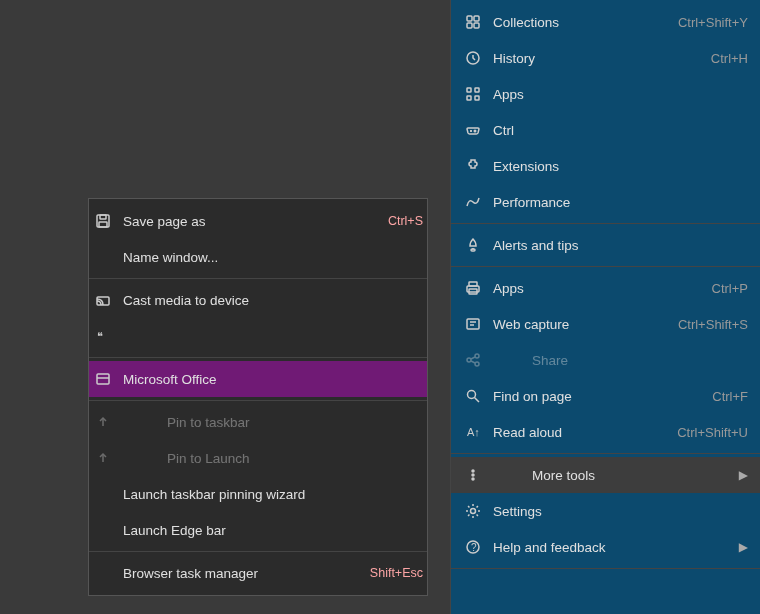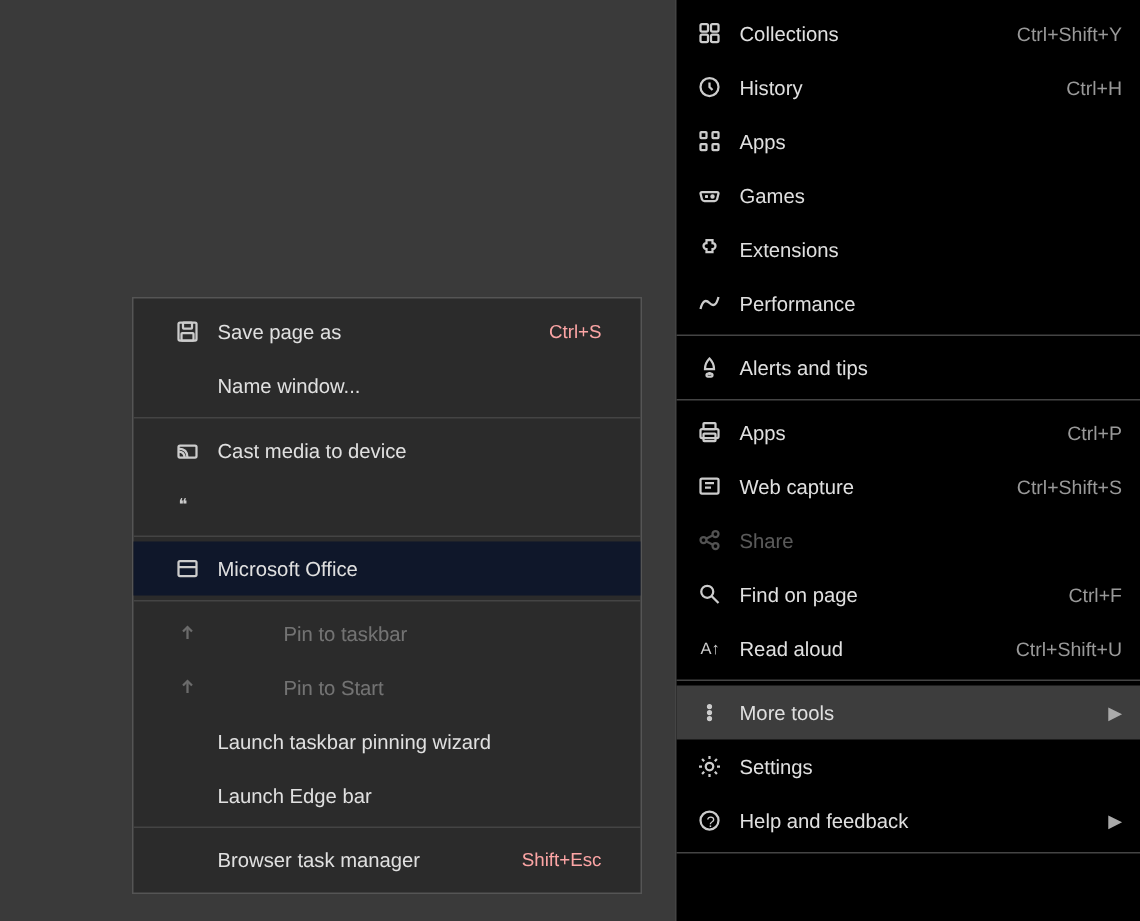--- a/index.html
+++ b/index.html
@@ -21,43 +21,45 @@
       background: #3a3a3a;
     }
 
     
     .main-menu {
       position: absolute;
       top: 0;
       right: 0;
       width: 310px;
       height: 614px;
-      background: #000000;
+      background: #0c4a6e;
       border-left: 1px solid #444;
       display: flex;
       flex-direction: column;
       padding: 4px 0;
     }
 
     .menu-item {
       display: flex;
       align-items: center;
       padding: 7px 12px;
       cursor: pointer;
       position: relative;
       min-height: 36px;
     }
 
     .menu-item.highlighted {
       background: #3d3d3d;
+      gap: 39px;
     }
 
     .menu-item.disabled {
       opacity: 0.4;
       cursor: default;
+      gap: 39px;
     }
 
     .menu-item .icon {
       width: 20px;
       height: 20px;
       margin-right: 10px;
       display: flex;
       align-items: center;
       justify-content: center;
       color: #cccccc;
@@ -97,21 +99,21 @@
       width: 340px;
       background: #2b2b2b;
       border: 1px solid #555;
       padding: 4px 0;
       z-index: 10;
     }
 
     .sub-menu-item {
       display: flex;
       align-items: center;
-      padding: 7px 26px;
+      padding: 7px 4px;
       cursor: pointer;
       min-height: 36px;
     }
 
     .sub-menu-item.highlighted {
       background: #3d3d3d;
     }
 
     .sub-menu-item.disabled {
       opacity: 0.4;
@@ -203,21 +205,21 @@
 
   <div class="menu-item">
     <span class="icon">
       <svg viewBox="0 0 16 16">
           <path d="M3 6h10a1 1 0 0 1 1 1l-1 4a2 2 0 0 1-2 1H5a2 2 0 0 1-2-1L2 7a1 1 0 0 1 1-1z"></path>
           <line x1="6" y1="8" x2="6" y2="10"></line>
           <line x1="5" y1="9" x2="7" y2="9"></line>
           <circle cx="10" cy="9" r="0.75" fill="#ccc"></circle>
         </svg>
     </span>
-    <span class="label">Games</span>
+    <span class="label">Ctrl</span>
   </div>
 
   <div class="menu-item">
     <span class="icon">
       <svg viewBox="0 0 16 16">
           <path d="M6 2h4v2a2 2 0 0 1 0 4v2H6v-2a2 2 0 0 1 0-4V2z"></path>
         </svg>
     </span>
     <span class="label">Extensions</span>
   </div>
@@ -383,21 +385,21 @@
   <div class="sub-menu-item">
     <span class="icon">
       <svg viewBox="0 0 16 16" width="16" height="16" fill="none" stroke="#cccccc" stroke-width="1.5">
           <text x="2" y="12" font-size="11" fill="#ccc" stroke="none">❝</text>
         </svg>
     </span>
   </div>
 
   <div class="sub-menu-divider"></div>
 
-  <div class="sub-menu-item highlighted" style="background:#0f172a;">
+  <div class="sub-menu-item highlighted" style="background:#701a75;">
     <span class="icon">
       <svg viewBox="0 0 16 16" width="16" height="16" fill="none" stroke="#cccccc" stroke-width="1.5">
           <rect x="2" y="3" width="12" height="10" rx="1"></rect>
           <line x1="2" y1="7" x2="14" y2="7"></line>
         </svg>
     </span>
     <span class="label">Microsoft Office</span>
   </div>
 
 
@@ -413,21 +415,21 @@
     <span class="label">Pin to taskbar</span>
   </div>
 
   <div class="sub-menu-item disabled">
     <span class="icon">
       <svg viewBox="0 0 16 16" width="16" height="16" fill="none" stroke="#cccccc" stroke-width="1.5">
           <line x1="8" y1="4" x2="8" y2="12"></line>
           <path d="M5 7 L8 4 L11 7"></path>
         </svg>
     </span>
-    <span class="label">Pin to Start</span>
+    <span class="label">Pin to Launch</span>
   </div>
 
   <div class="sub-menu-item">
     <span class="icon" style="width:20px;margin-right:10px;"></span>
     <span class="label">Launch taskbar pinning wizard</span>
   </div>
 
   <div class="sub-menu-item">
     <span class="icon" style="width:20px;margin-right:10px;"></span>
     <span class="label">Launch Edge bar</span>

